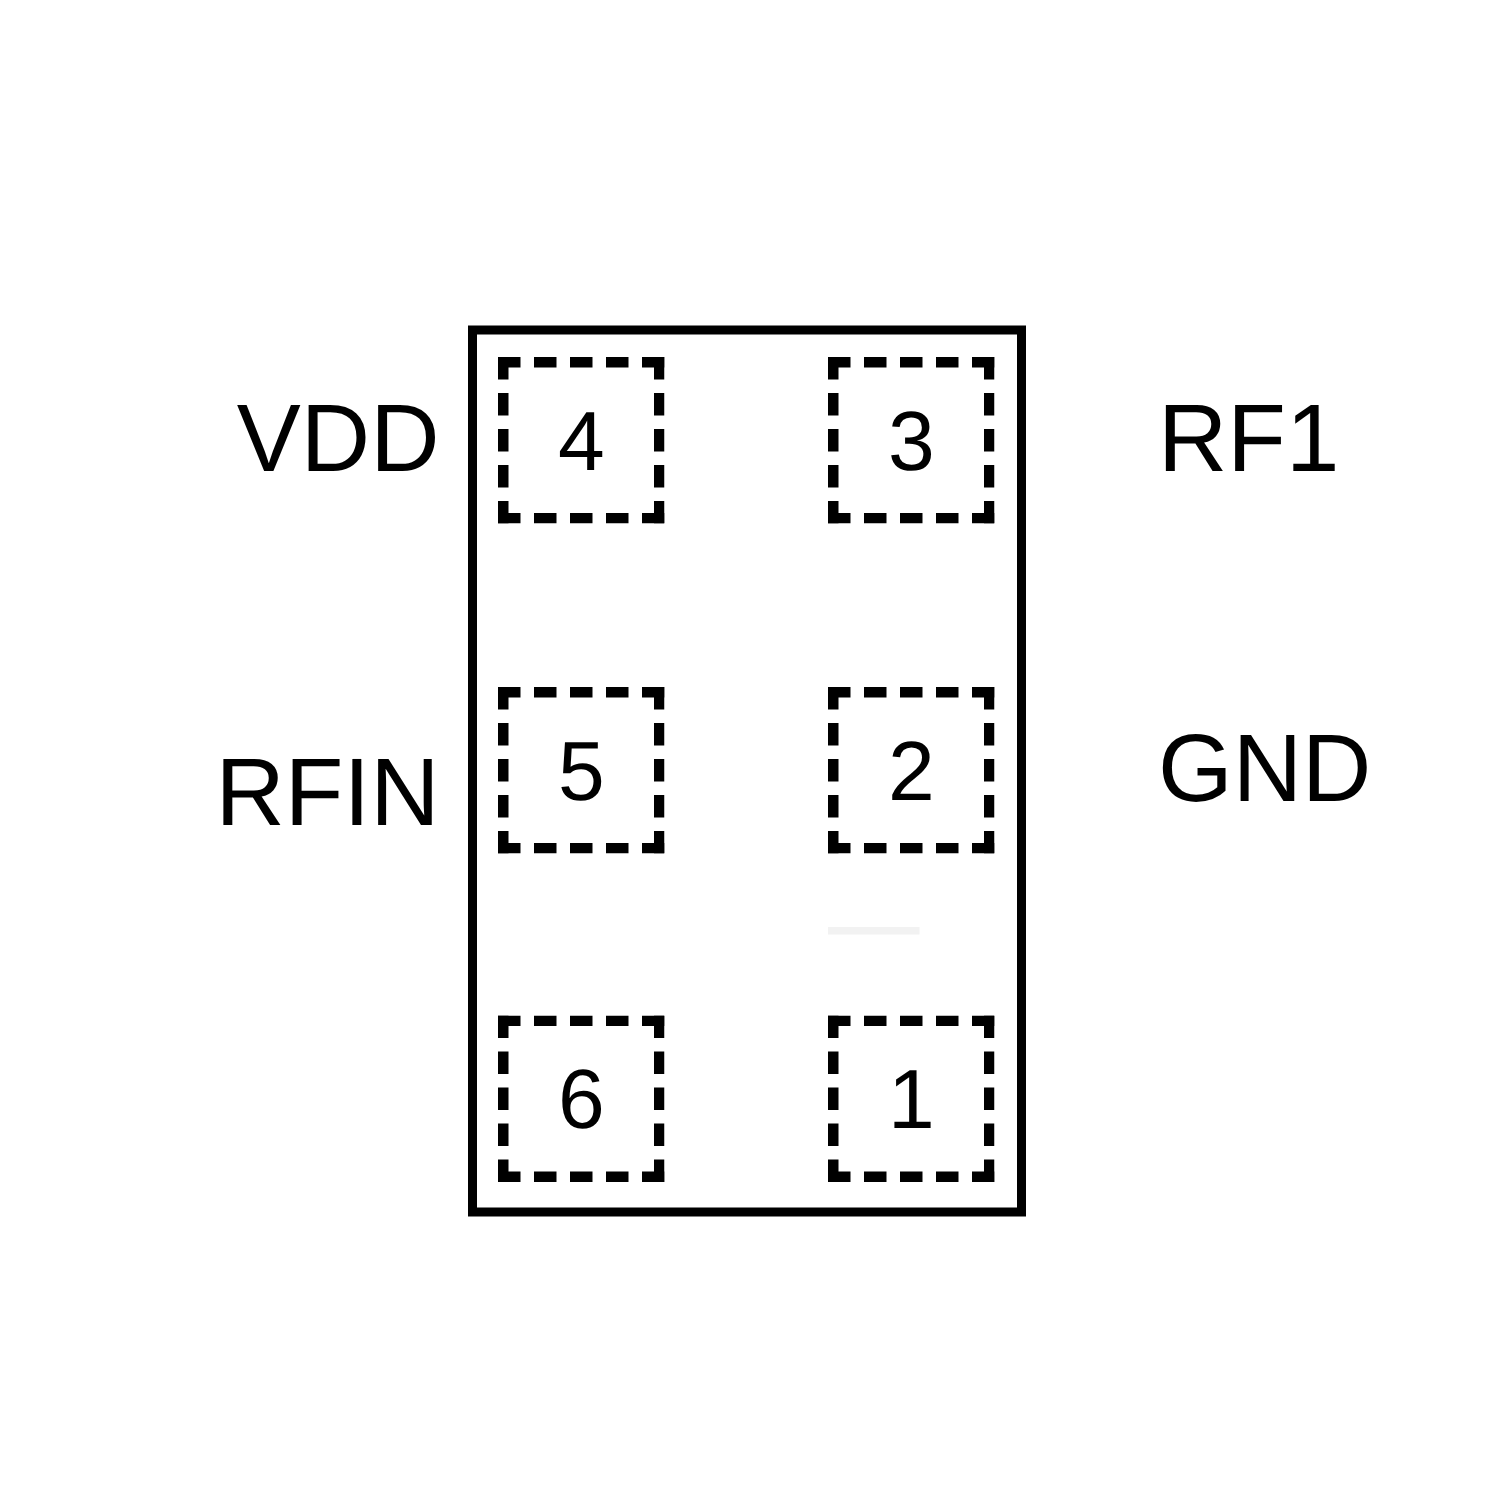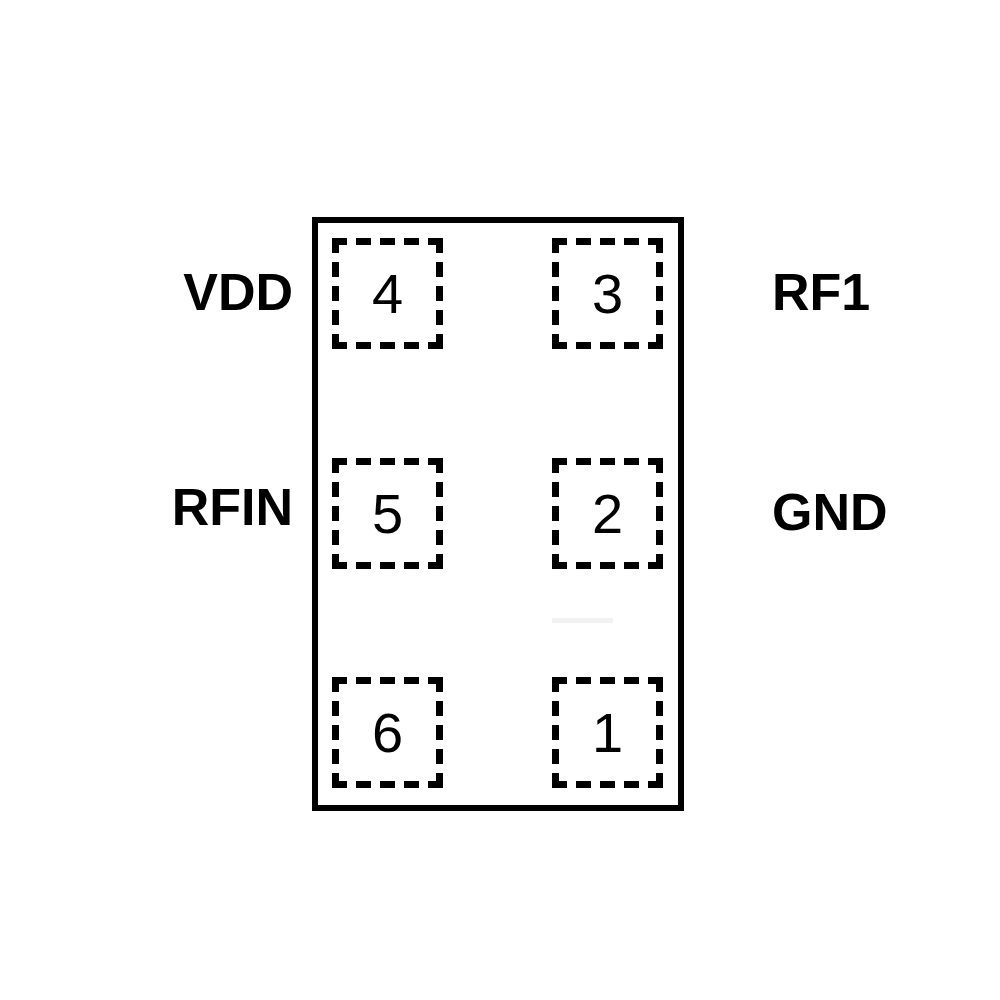--- a/index.html
+++ b/index.html
@@ -50,36 +50,35 @@
   .pad-3 { left: 552px; top: 238px; }
   .pad-5 { left: 332px; top: 458px; }
   .pad-2 { left: 552px; top: 458px; }
   .pad-6 { left: 332px; top: 677px; }
   .pad-1 { left: 552px; top: 677px; }
   .side-label {
     position: absolute;
     height: 60px;
     display: flex;
     align-items: center;
-    font-size: 52px;
+    font-size: 64px;
     color: #000000;
     white-space: nowrap;
-    font-weight: bold;
   }
   .side-label.left-side {
     right: 707px;
     justify-content: flex-end;
   }
   .side-label.right-side {
     left: 745px;
     justify-content: flex-start;
     margin-left: 27px;
   }
   .label-vdd  { top: 262px; }
-  .label-rfin { top: 477px; }
+  .label-rfin { top: 498px; }
   .label-ctrl { top: 702px; }
   .label-rf1  { top: 262px; }
   .label-gnd  { top: 482px; }
   .label-rf2  { top: 702px; }
   .faint-artifact {
     position: absolute;
     left: 552px;
     top: 618px;
     width: 61px;
     height: 5px;

